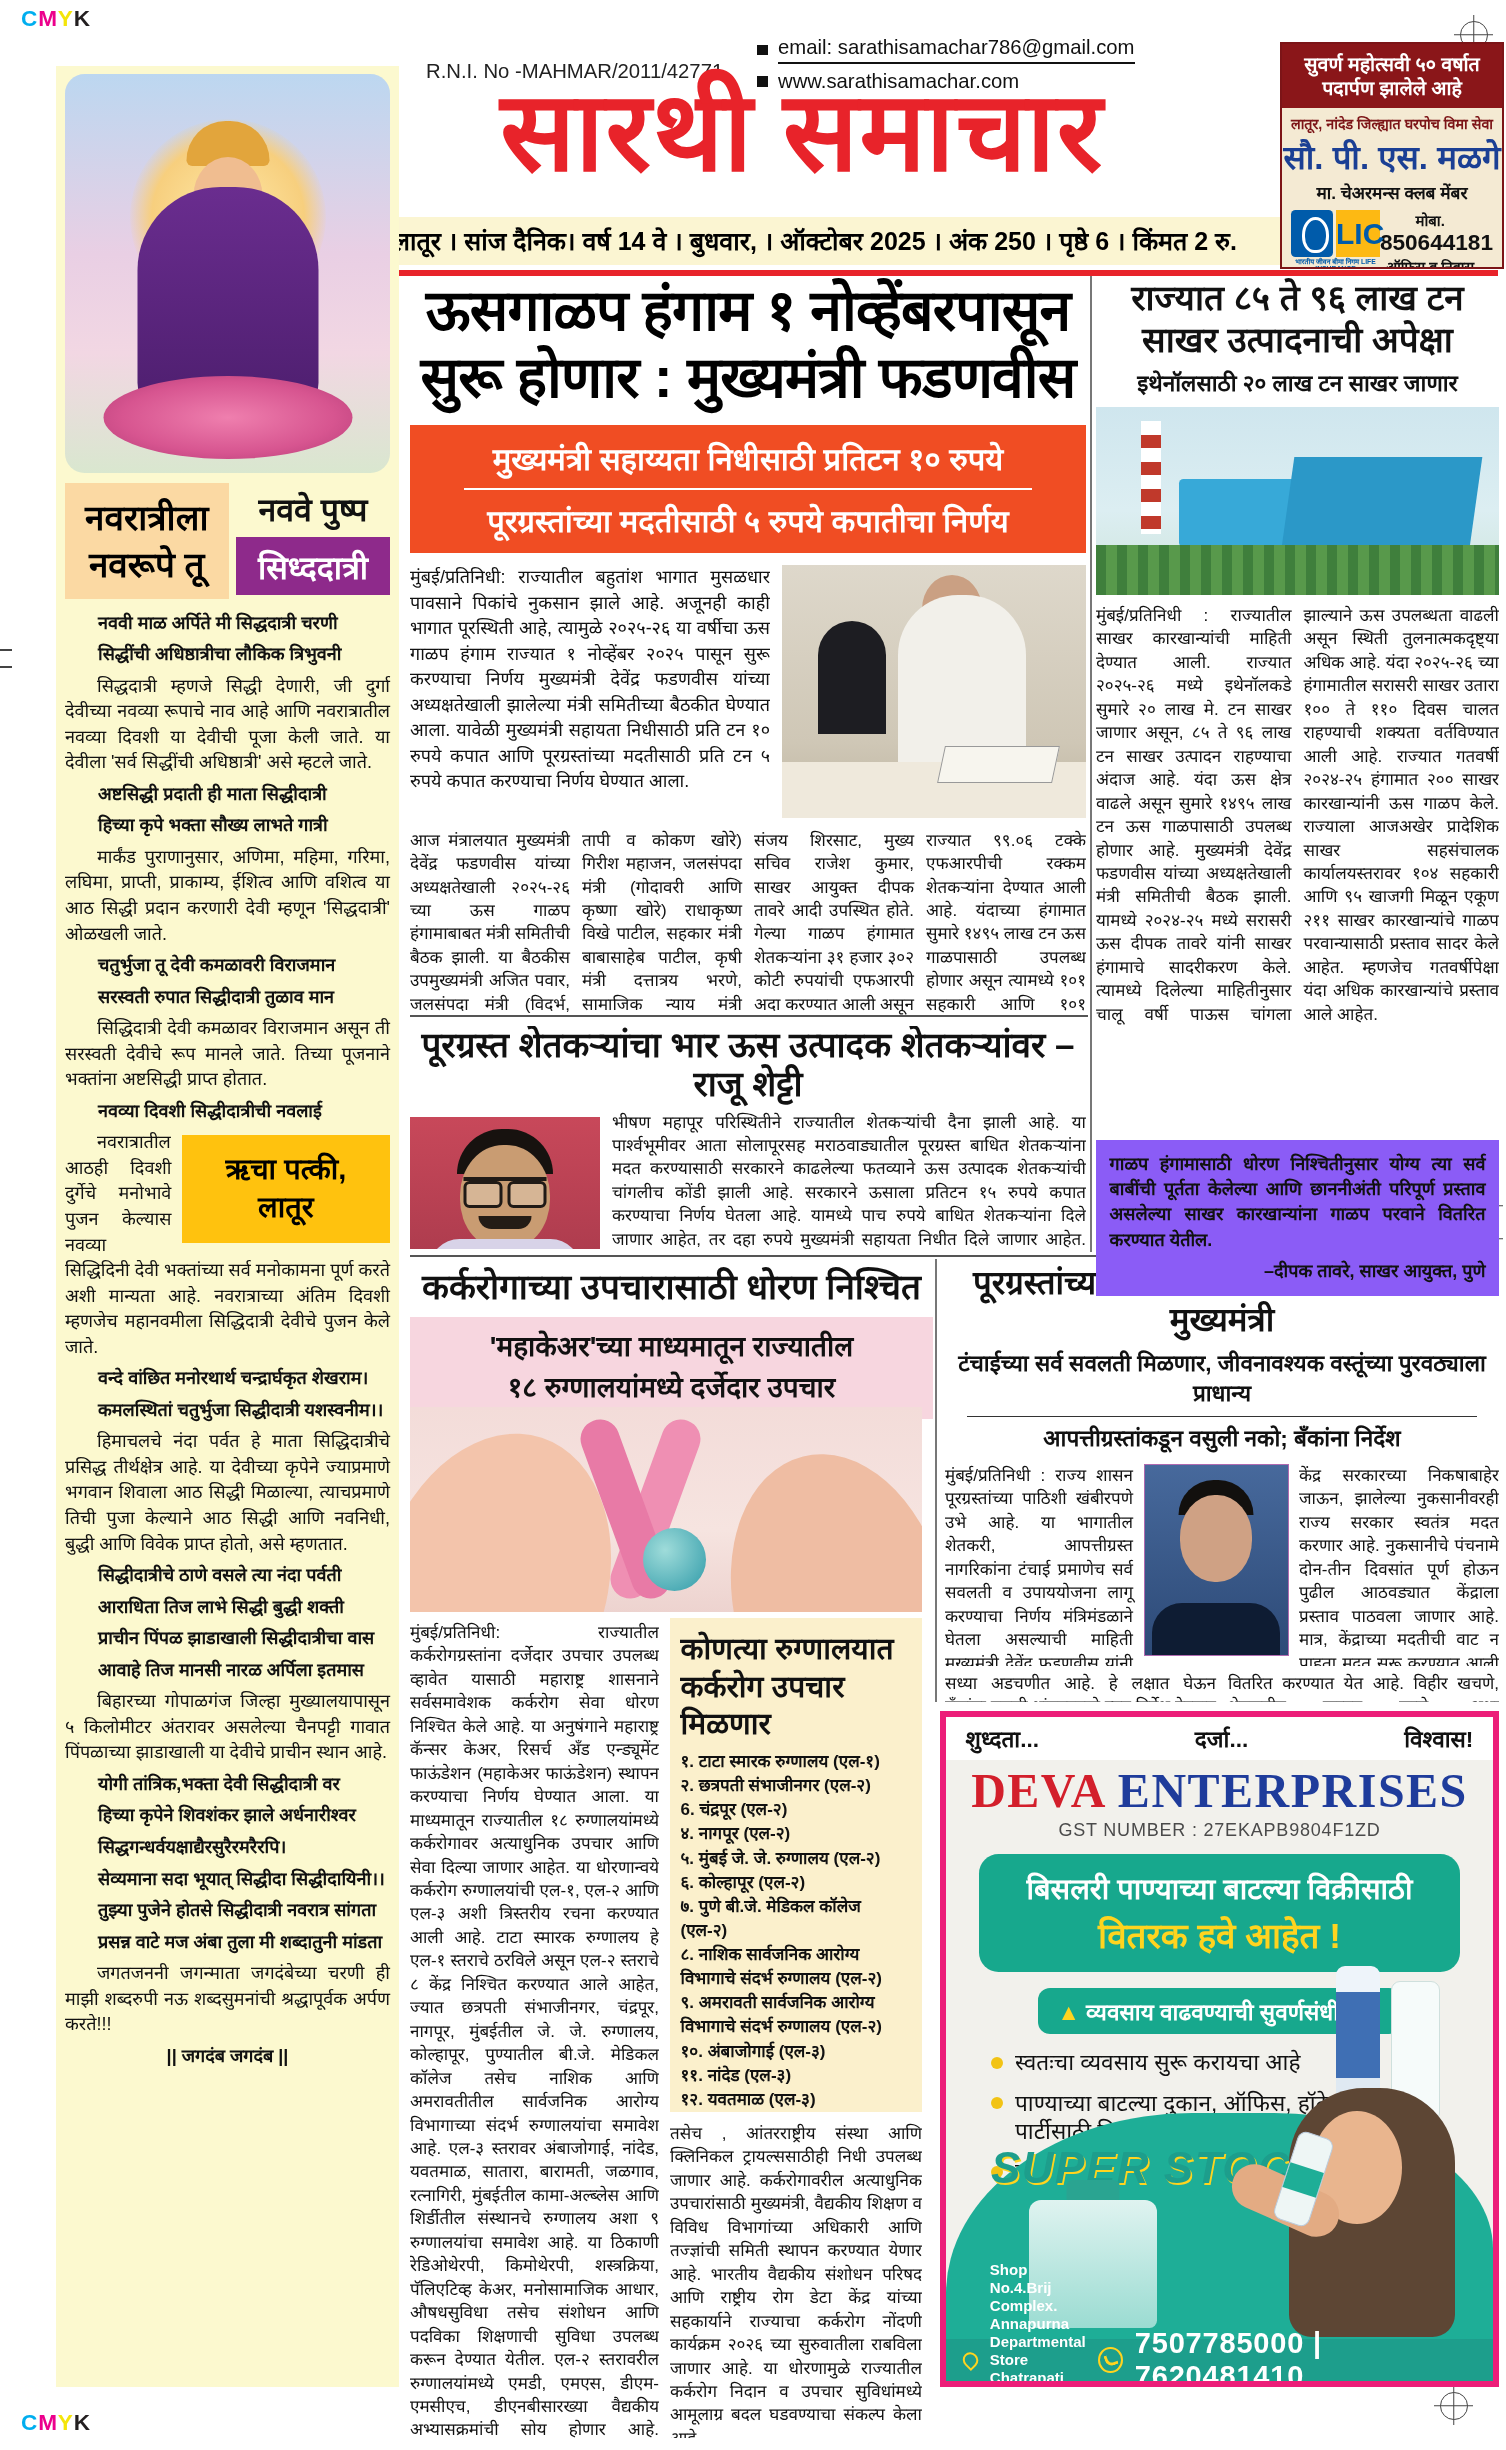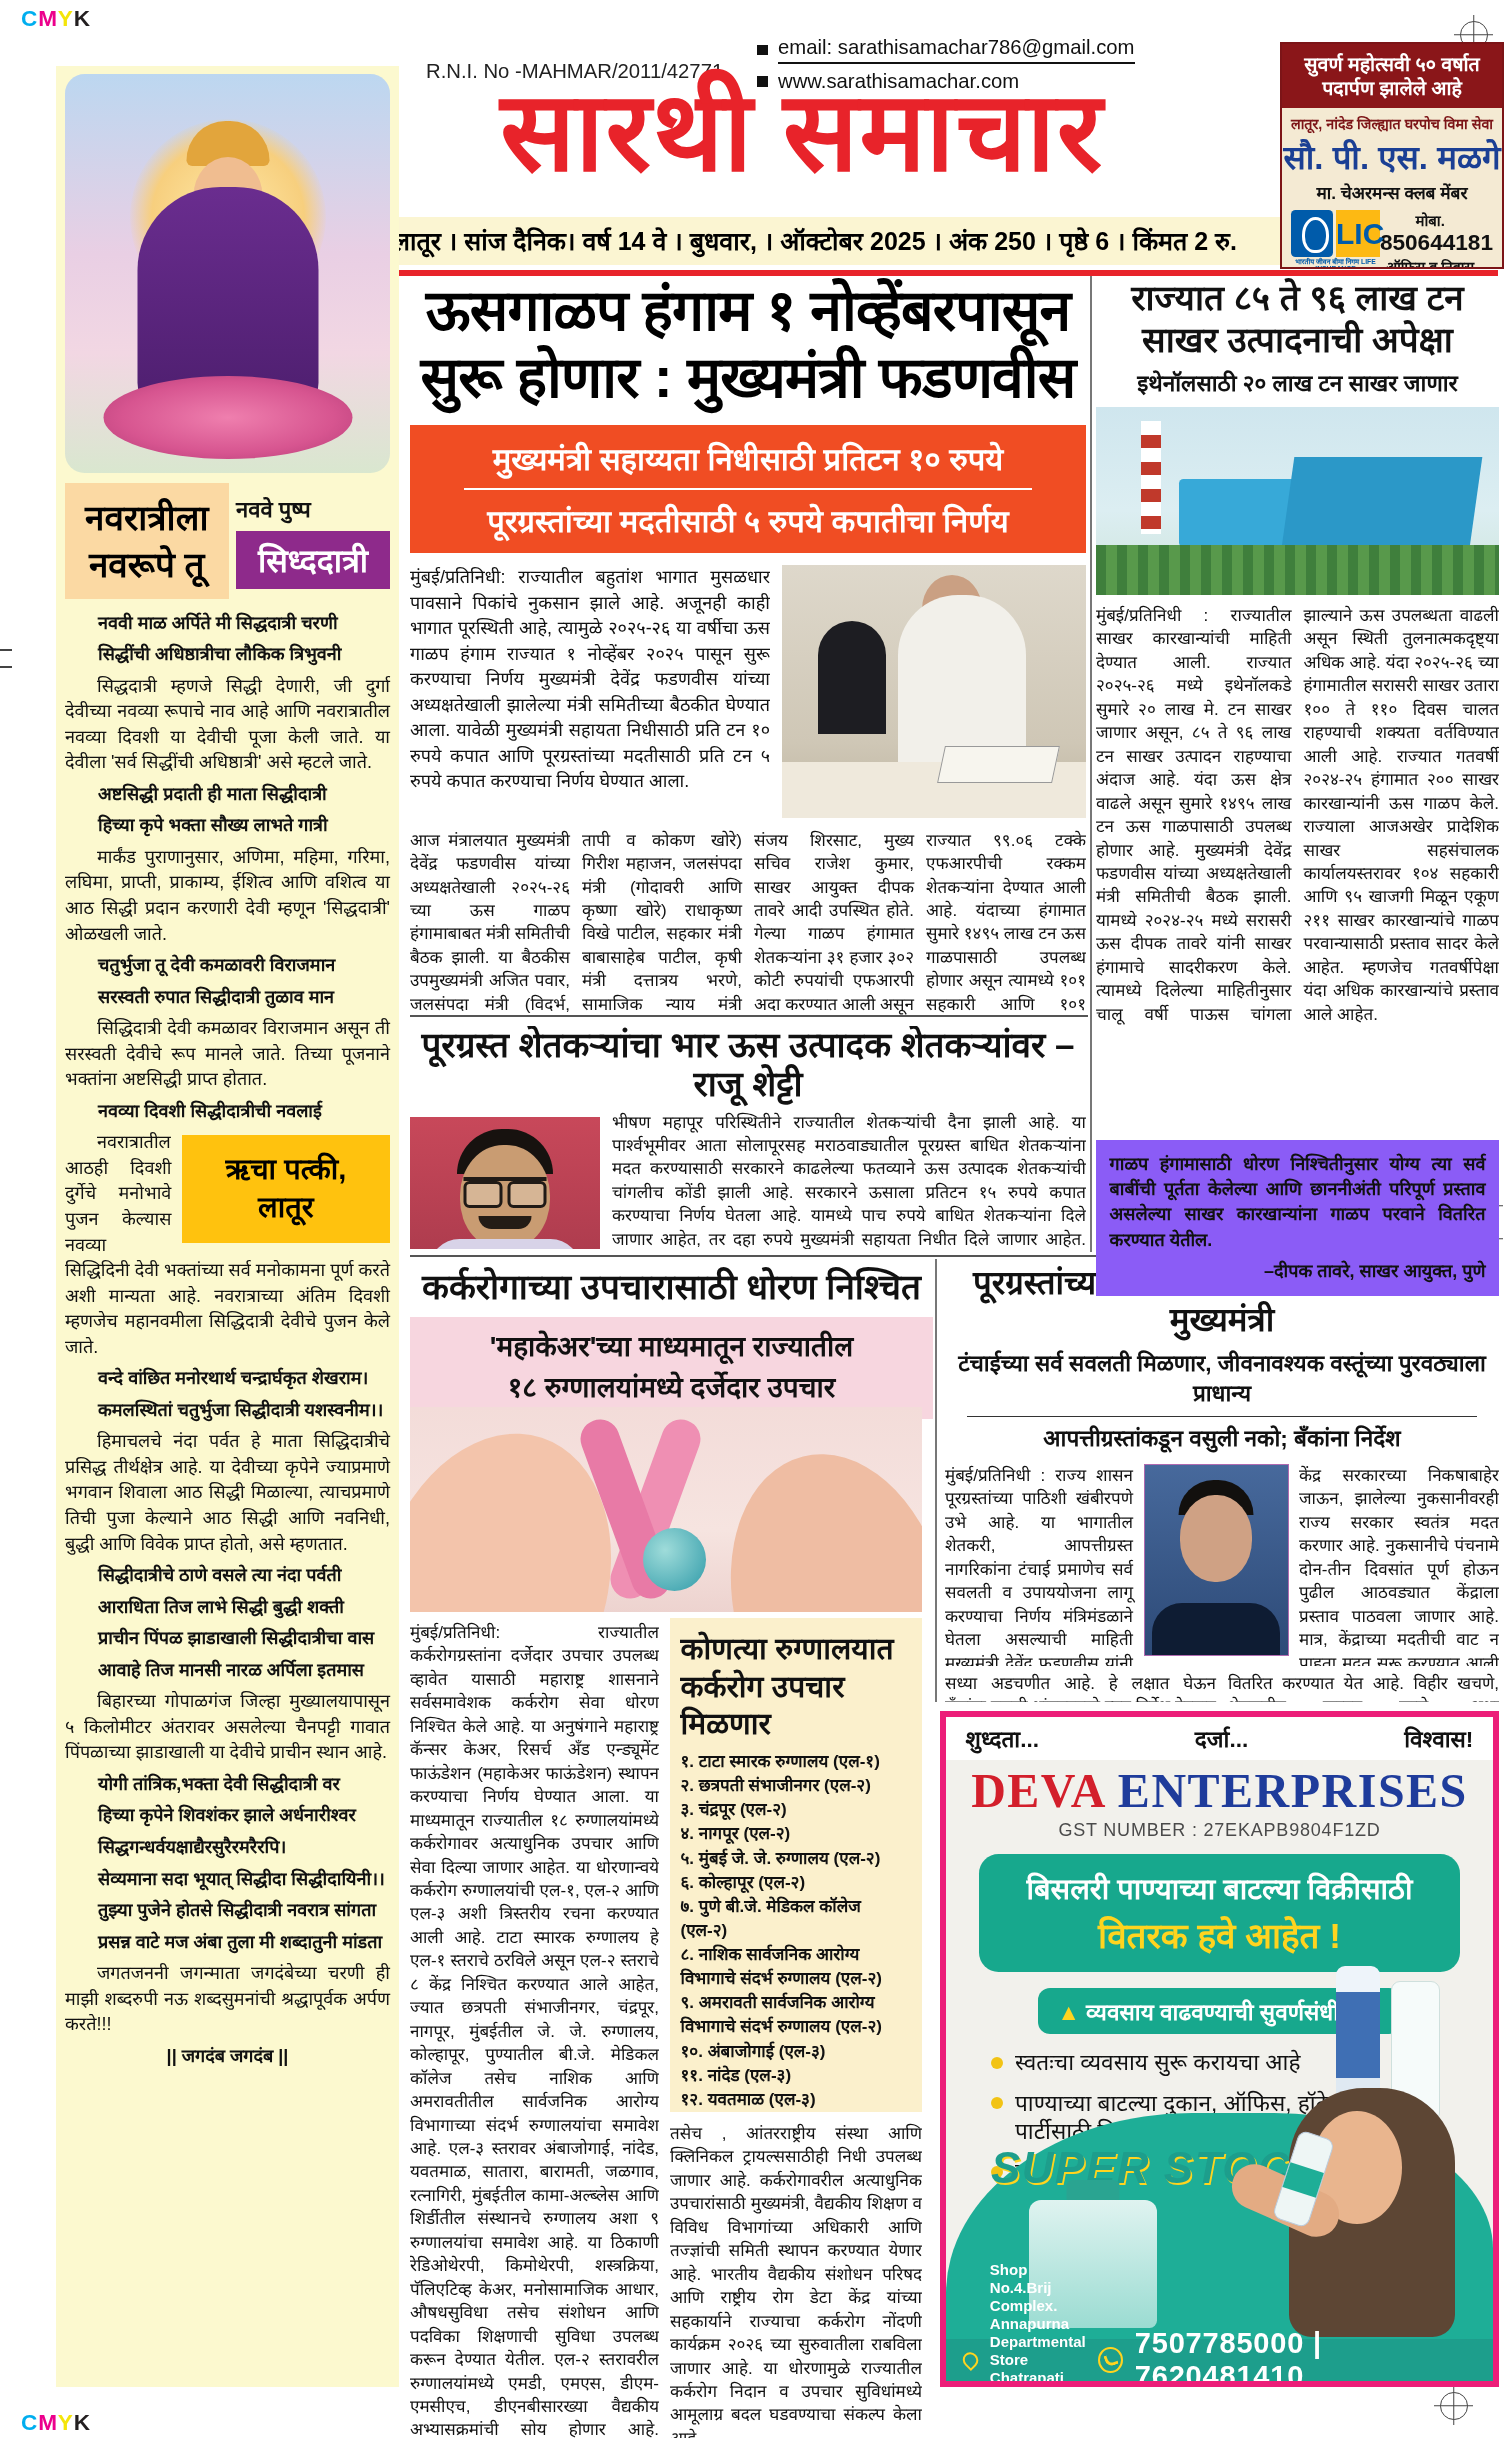--- a/index.html
+++ b/index.html
@@ -48,21 +48,21 @@
           background:linear-gradient(180deg,#6a2d8f,#4d1e6e);border-radius:83px 83px 30px 30px;}
   .g-face{position:absolute;left:50%;top:83px;width:69px;height:78px;transform:translateX(-50%);
           background:#f0bd90;border-radius:50%;}
   .g-crown{position:absolute;left:50%;top:47px;width:83px;height:45px;transform:translateX(-50%);
            background:#e2a53c;border-radius:41px 41px 6px 6px;}
   .g-lotus{position:absolute;left:50%;bottom:13.6px;width:249px;height:83px;transform:translateX(-50%);
            background:radial-gradient(ellipse at center,#ef7fae 0%,#d75590 60%,#b23a75 100%);border-radius:50%;}
   .sb-head{display:flex;gap:7.5px;margin-top:10.5px;align-items:stretch;}
   .sb-title{background:#FBD9A3;flex:1;text-align:center;font-weight:bold;font-size:35px;line-height:1.35;padding:10.5px 3px;color:#000;}
   .sb-right{width:154px;display:flex;flex-direction:column;justify-content:center;gap:7.5px;}
-  .sb-flower{font-weight:bold;font-size:22px;}
+  .sb-flower{font-weight:bold;font-size:32px;text-align:center;}
   .sb-badge{background:#8E2A8B;color:#fff;font-weight:bold;font-size:32px;text-align:center;padding:7.5px 1.5px;}
   .sb-text{margin-top:12px;}
   .sb-text p{margin:0 0 6px;font-size:18px;line-height:1.42;}
   .sb-text .v{font-weight:bold;padding-left:33px;}
   .sb-text .vc{font-weight:bold;text-align:center;}
   .sb-text .pp{text-align:justify;text-indent:32px;}
   .sb-byline{float:right;background:#FFC20E;color:#000;font-weight:bold;font-size:29px;line-height:1.3;
              text-align:center;padding:16.6px 13.6px;margin:4.5px 0 7.5px 10.5px;width:181px;}
   
   .h-xl{font-weight:bold;color:#000;font-size:57px;line-height:1.18;text-align:center;letter-spacing:-0.8px;}
@@ -323,21 +323,21 @@
       <div class="rb-r2"></div>
       <div class="rb-globe"></div>
   </div>
   <div class="abs bodytxt" style="left:410px;top:1621px;width:249px;height:818px;overflow:hidden;">मुंबई/प्रतिनिधी: राज्यातील कर्करोगग्रस्तांना दर्जेदार उपचार उपलब्ध व्हावेत यासाठी महाराष्ट्र शासनाने सर्वसमावेशक कर्करोग सेवा धोरण निश्चित केले आहे. या अनुषंगाने महाराष्ट्र कॅन्सर केअर, रिसर्च अँड एन्ड्यूमेंट फाऊंडेशन (महाकेअर फाऊंडेशन) स्थापन करण्याचा निर्णय घेण्यात आला. या माध्यमातून राज्यातील १८ रुग्णालयांमध्ये कर्करोगावर अत्याधुनिक उपचार आणि सेवा दिल्या जाणार आहेत. या धोरणान्वये कर्करोग रुग्णालयांची एल-१, एल-२ आणि एल-३ अशी त्रिस्तरीय रचना करण्यात आली आहे. टाटा स्मारक रुग्णालय हे एल-१ स्तराचे ठरविले असून एल-२ स्तराचे ८ केंद्र निश्चित करण्यात आले आहेत, ज्यात छत्रपती संभाजीनगर, चंद्रपूर, नागपूर, मुंबईतील जे. जे. रुग्णालय, कोल्हापूर, पुण्यातील बी.जे. मेडिकल कॉलेज तसेच नाशिक आणि अमरावतीतील सार्वजनिक आरोग्य विभागाच्या संदर्भ रुग्णालयांचा समावेश आहे. एल-३ स्तरावर अंबाजोगाई, नांदेड, यवतमाळ, सातारा, बारामती, जळगाव, रत्नागिरी, मुंबईतील कामा-अल्ब्लेस आणि शिर्डीतील संस्थानचे रुग्णालय अशा ९ रुग्णालयांचा समावेश आहे. या ठिकाणी रेडिओथेरपी, किमोथेरपी, शस्त्रक्रिया, पॅलिएटिव्ह केअर, मनोसामाजिक आधार, औषधसुविधा तसेच संशोधन आणि पदविका शिक्षणाची सुविधा उपलब्ध करून देण्यात येतील. एल-२ स्तरावरील रुग्णालयांमध्ये एमडी, एमएस, डीएम-एमसीएच, डीएनबीसारख्या वैद्यकीय अभ्यासक्रमांची सोय होणार आहे. महाकेअर फाऊंडेशनच्या माध्यमातून या केंद्रांना निधी, मनुष्यबळ आणि समन्वयासाठी सहाय्य केले जाणार असून यासाठी फाऊंडेशनला सुमारे १०० कोटींचा निधी उपलब्ध करून देण्यात येणार आहे. महात्मा फुले जन आरोग्य योजनेंतर्गत कर्करोग उपचारांच्या दरांमध्ये सुधारणा करण्यात येणार आहे.</div>
   <div class="abs listbox" style="left:670px;top:1618px;width:252px;height:494px;">
     <div class="lt">कोणत्या रुग्णालयात</div>
     <div class="lt">कर्करोग उपचार मिळणार</div>
     <ol>
       <li>१. टाटा स्मारक रुग्णालय (एल-१)</li>
       <li>२. छत्रपती संभाजीनगर (एल-२)</li>
-      <li>३. चंद्रपूर (एल-२)</li>
+      <li>6. चंद्रपूर (एल-२)</li>
       <li>४. नागपूर (एल-२)</li>
       <li>५. मुंबई  जे. जे. रुग्णालय (एल-२)</li>
       <li>६. कोल्हापूर (एल-२)</li>
       <li>७. पुणे  बी.जे. मेडिकल कॉलेज (एल-२)</li>
       <li>८. नाशिक  सार्वजनिक आरोग्य विभागाचे संदर्भ रुग्णालय (एल-२)</li>
       <li>९. अमरावती  सार्वजनिक आरोग्य विभागाचे संदर्भ रुग्णालय (एल-२)</li>
       <li>१०. अंबाजोगाई (एल-३)</li>
       <li>११. नांदेड (एल-३)</li>
       <li>१२. यवतमाळ (एल-३)</li>
       <li>१३. सातारा (एल-३)</li>

